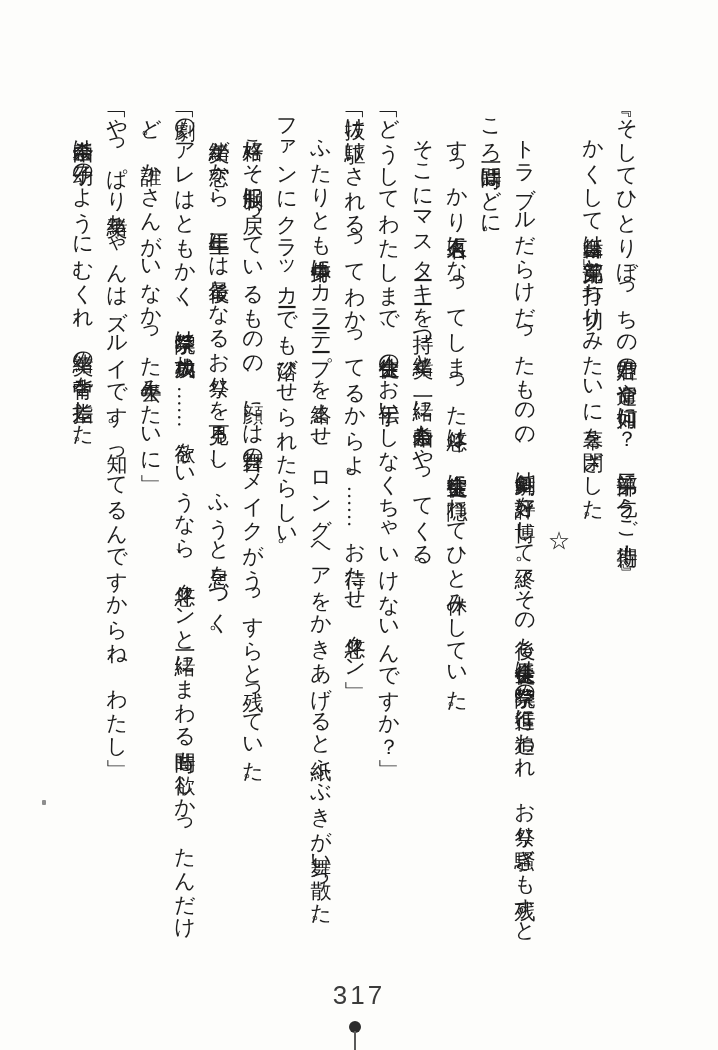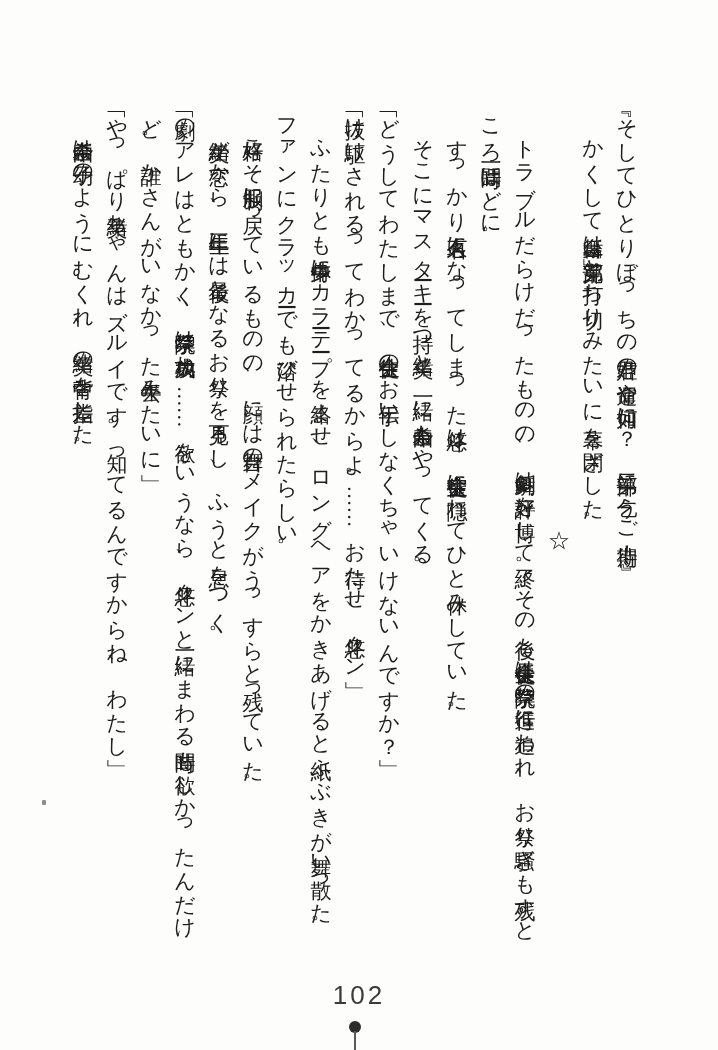--- a/index.html
+++ b/index.html
@@ -94,17 +94,17 @@
   <p>「抜け駆けされるってわかってるからよ。……お待たせ、悠斗クン」</p>
   <p class="indent">ふたりとも身体中にカラーテープを絡ませ、ロングヘアをかきあげると紙ふぶきが舞い散った。ファンにクラッカーでも浴びせられたらしい。</p>
   <p class="indent">格好こそ制服に戻っているものの、顔には舞台のメイクがうっすらと残っていた。</p>
   <p class="indent">美緒が窓から、三年生には最後となるお祭りを見下ろし、ふうと息をつく。</p>
   <p>「劇のアレはともかく、学院祭は大成功ね。……欲をいうなら、悠斗クンと一緒にまわる時間も欲しかったんだけど。誰かさんがいなかった去年みたいに」</p>
   <p>「やっぱり美緒ちゃんはズルイです。知ってるんですからね、わたし」</p>
   <p class="indent">由希奈は幼子のようにむくれ、美緒の背中を指差した。</p>
 </main>
 
 <footer class="page-footer">
-  <span class="page-number">102</span>
+  <span class="page-number">317</span>
 </footer>
 <div class="ornament-dot"></div>
 <div class="ornament-line"></div>
 <div class="ink-speck"></div>
 
 </body></html>

